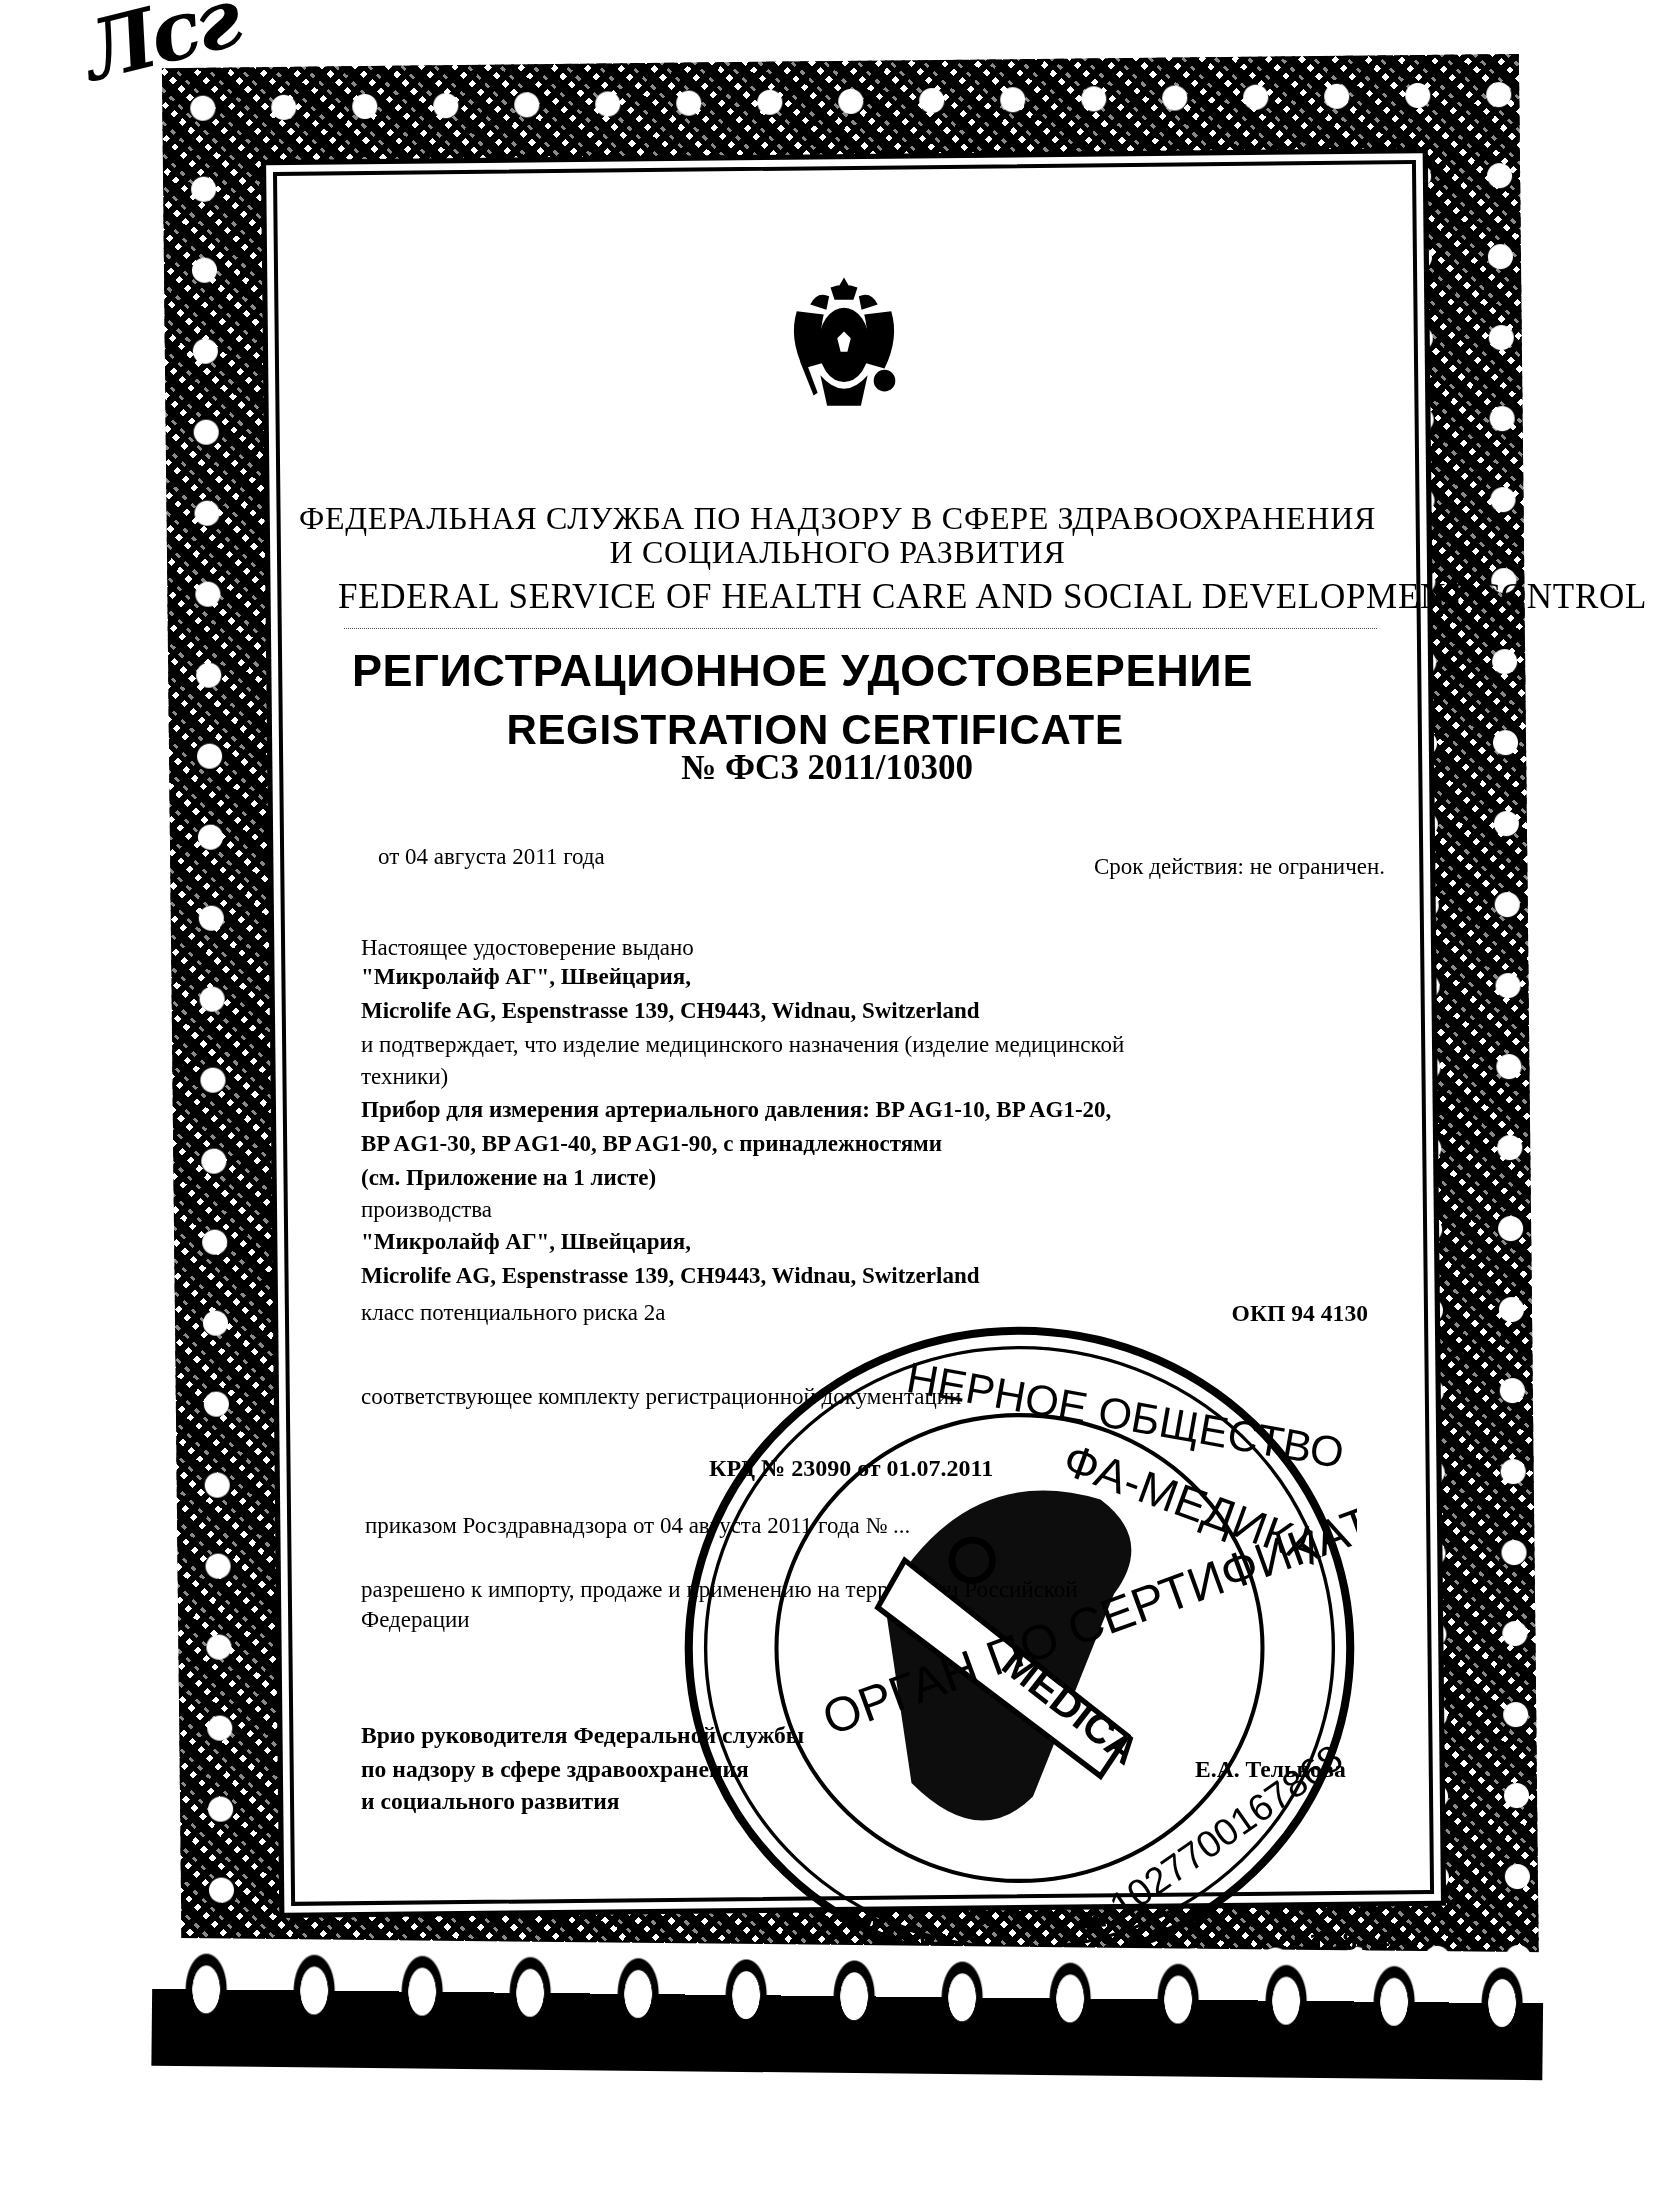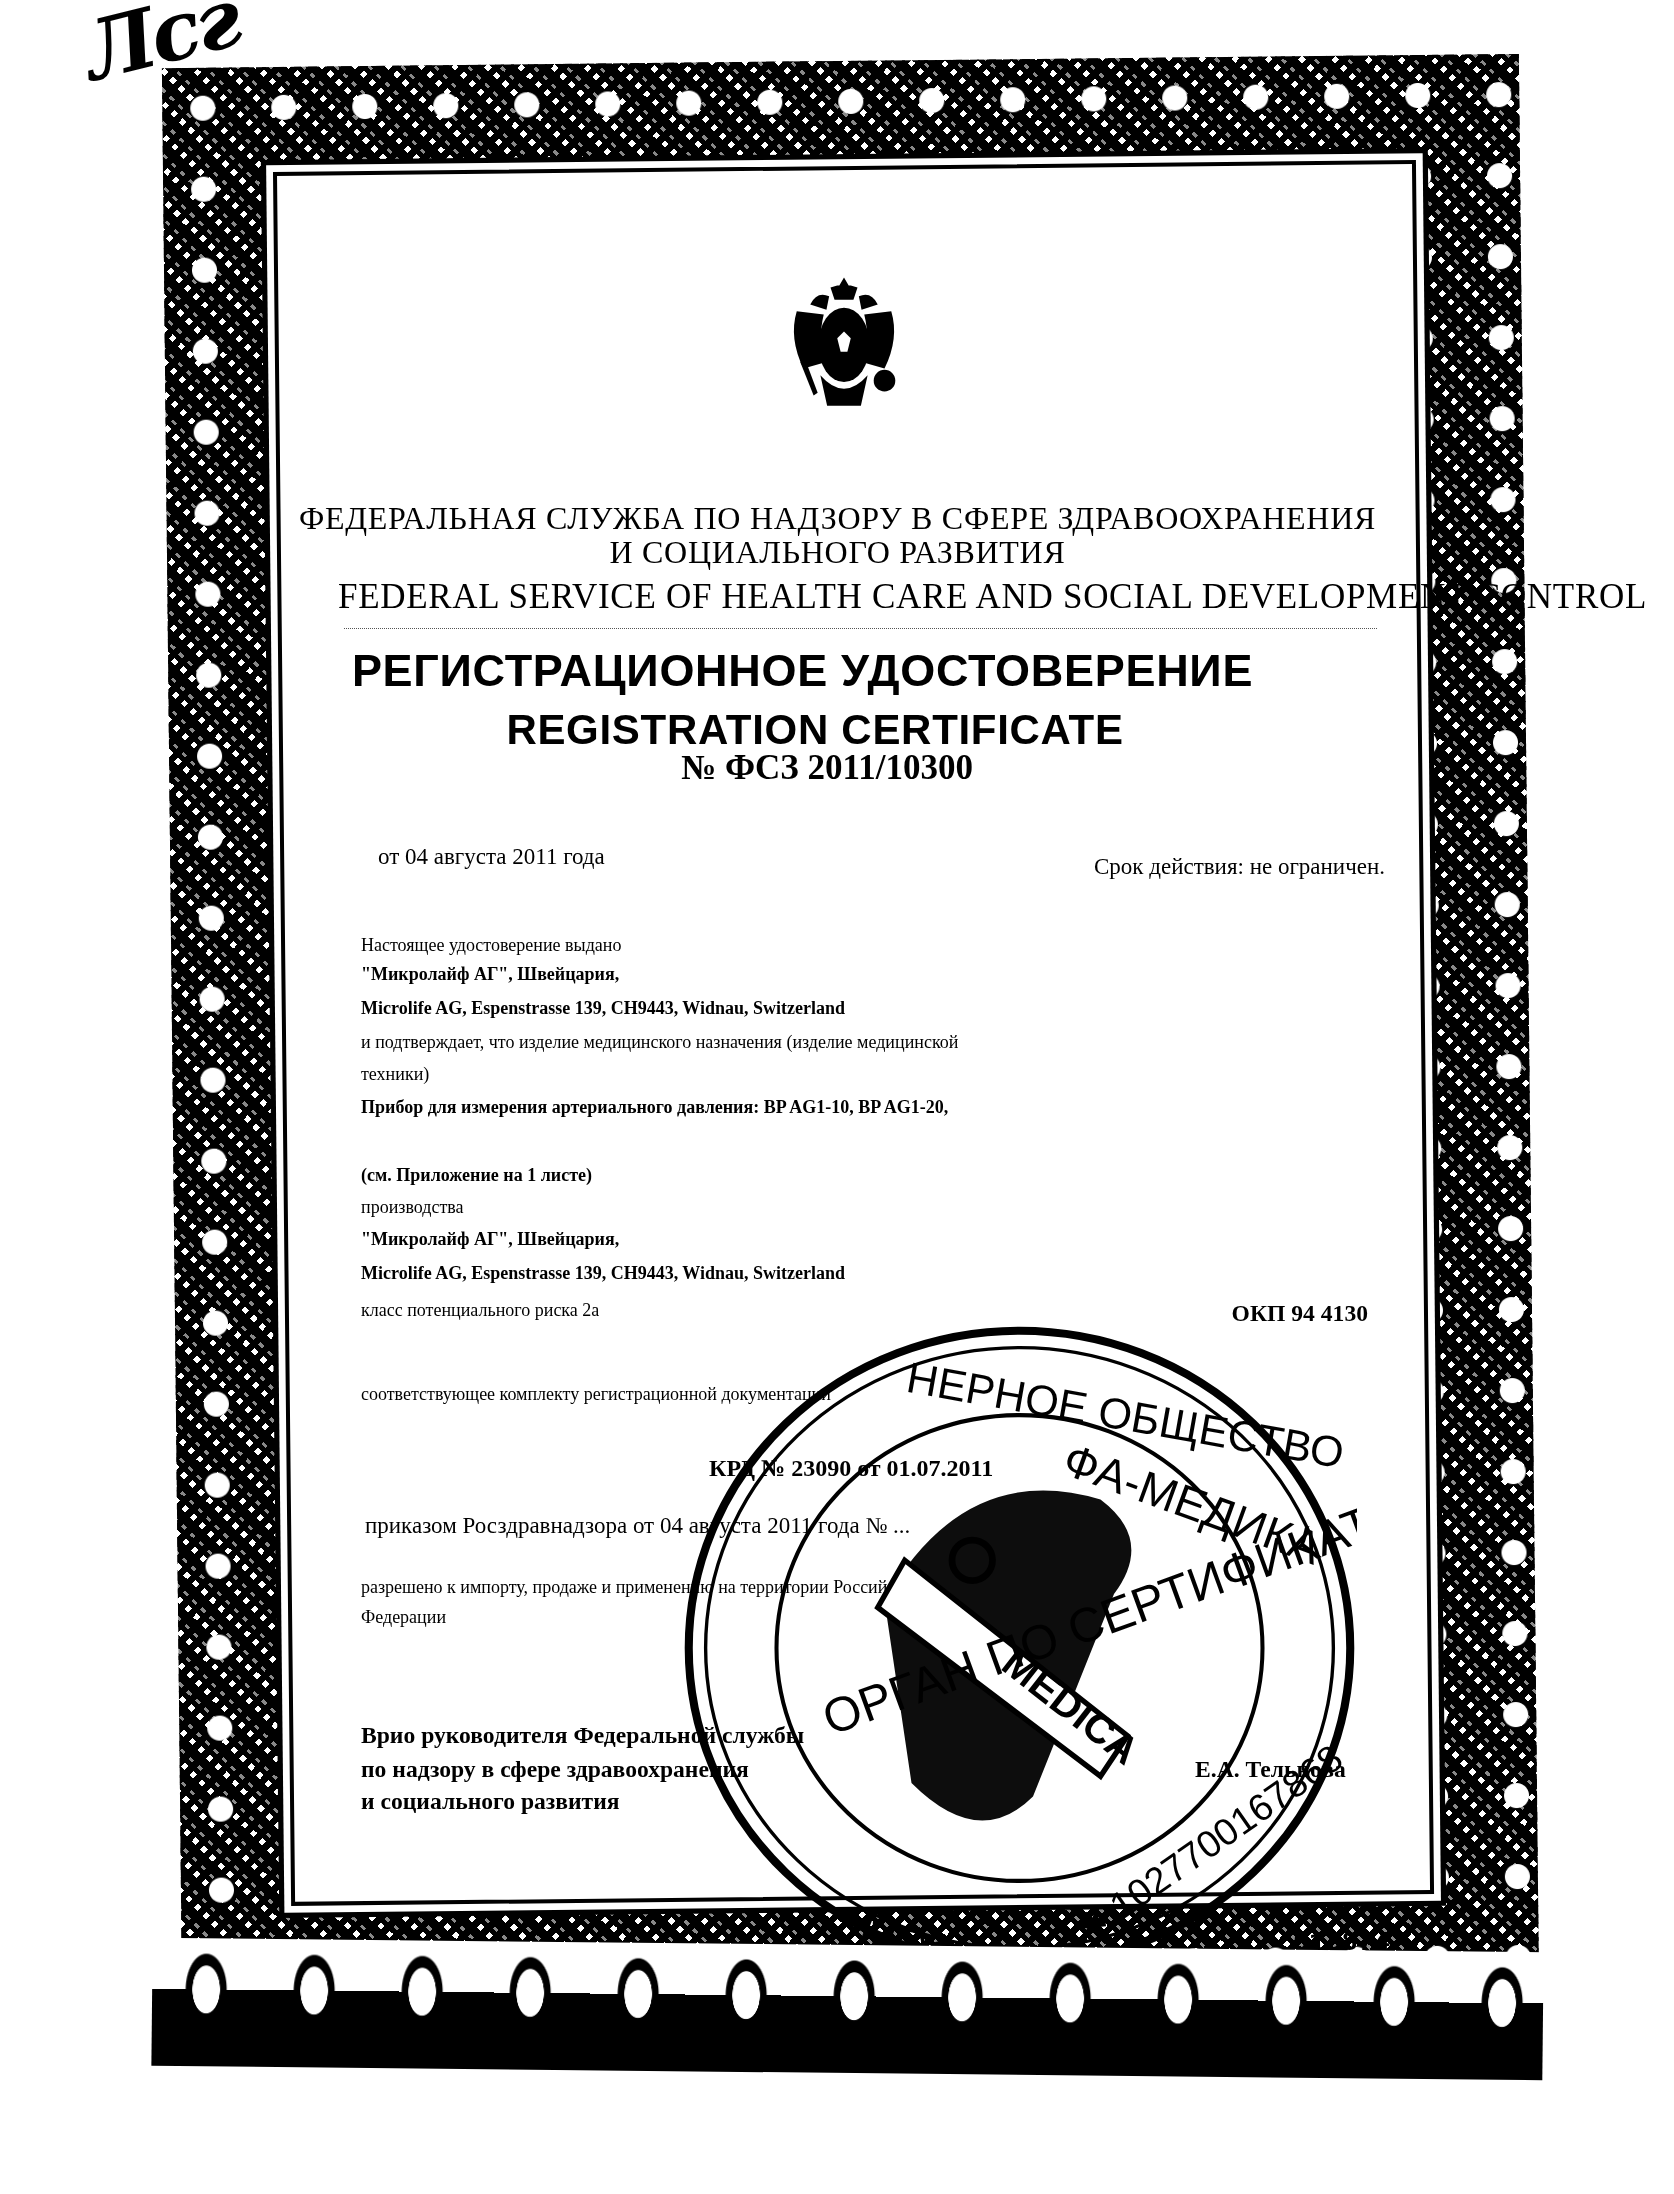--- a/index.html
+++ b/index.html
@@ -33,21 +33,21 @@
   .agency-en { position:absolute; left:338px; top:577px; width:1040px; text-align:center; font-size:35px; letter-spacing:0.7px; white-space:nowrap; }
   .sep { position:absolute; left:344px; top:628px; width:1033px; border-top:1.4px dotted #555; }
 
   .title-ru { position:absolute; left:0; width:1605px; top:645px; text-align:center; font-family:"Liberation Sans", sans-serif; font-weight:bold; font-size:45px; letter-spacing:0.7px; }
   .title-en { position:absolute; left:0; width:1630px; top:706px; text-align:center; font-family:"Liberation Sans", sans-serif; font-weight:bold; font-size:42px; letter-spacing:0.7px; }
   .cert-no { position:absolute; left:0; width:1654px; top:748px; text-align:center; font-weight:bold; font-size:35px; }
 
   .date { position:absolute; left:378px; top:844px; font-size:23px; font-weight:normal; }
   .validity { position:absolute; right:290px; top:854px; font-size:23px; }
 
-  .body-line { position:absolute; left:361px; font-size:18px; white-space:nowrap; }
+  .body-line { position:absolute; left:361px; font-size:23px; white-space:nowrap; }
   .b { font-weight:bold; }
   .right-code { position:absolute; right:307px; font-size:23.6px; font-weight:bold; }
   .krd { position:absolute; left:709px; top:1455px; font-size:24px; font-weight:bold; }
   .order { position:absolute; left:365px; top:1513px; font-size:23px; }
 
   .sign { position:absolute; left:361px; font-size:23.6px; font-weight:bold; white-space:nowrap; }
   .signer { position:absolute; left:1195px; top:1756px; font-size:23.6px; font-weight:bold; }
   .serial { position:absolute; left:1293px; top:1928px; font-family:"Liberation Mono", monospace; font-size:27px; font-weight:bold; }
 
   .stamp { position:absolute; left:682px; top:1317px; width:675px; height:662px; }
@@ -85,20 +85,21 @@
 
   <div class="date">от 04 августа 2011 года</div>
   <div class="validity">Срок действия: не ограничен.</div>
 
   <div class="body-line" style="top:935px">Настоящее удостоверение выдано</div>
   <div class="body-line b" style="top:964px">"Микролайф АГ", Швейцария,</div>
   <div class="body-line b" style="top:998px">Microlife AG, Espenstrasse 139, CH9443, Widnau, Switzerland</div>
   <div class="body-line" style="top:1032px">и подтверждает, что изделие медицинского назначения (изделие медицинской</div>
   <div class="body-line" style="top:1064px">техники)</div>
   <div class="body-line b" style="top:1097px">Прибор для измерения артериального давления: BP AG1-10, BP AG1-20,</div>
+  <div class="body-line b" style="top:1131px">BP AG1-30, BP AG1-40, BP AG1-90, с принадлежностями</div>
   <div class="body-line b" style="top:1165px">(см. Приложение на 1 листе)</div>
   <div class="body-line" style="top:1197px">производства</div>
   <div class="body-line b" style="top:1229px">"Микролайф АГ", Швейцария,</div>
   <div class="body-line b" style="top:1263px">Microlife AG, Espenstrasse 139, CH9443, Widnau, Switzerland</div>
   <div class="body-line" style="top:1300px">класс потенциального риска 2а</div>
   <div class="right-code" style="top:1300px">ОКП 94 4130</div>
   <div class="body-line" style="top:1384px">соответствующее комплекту регистрационной документации</div>
   <div class="krd">КРД № 23090 от 01.07.2011</div>
   <div class="order">приказом Росздравнадзора от 04 августа 2011 года № ...</div>
   <div class="body-line" style="top:1577px">разрешено к импорту, продаже и применению на территории Российской</div>

